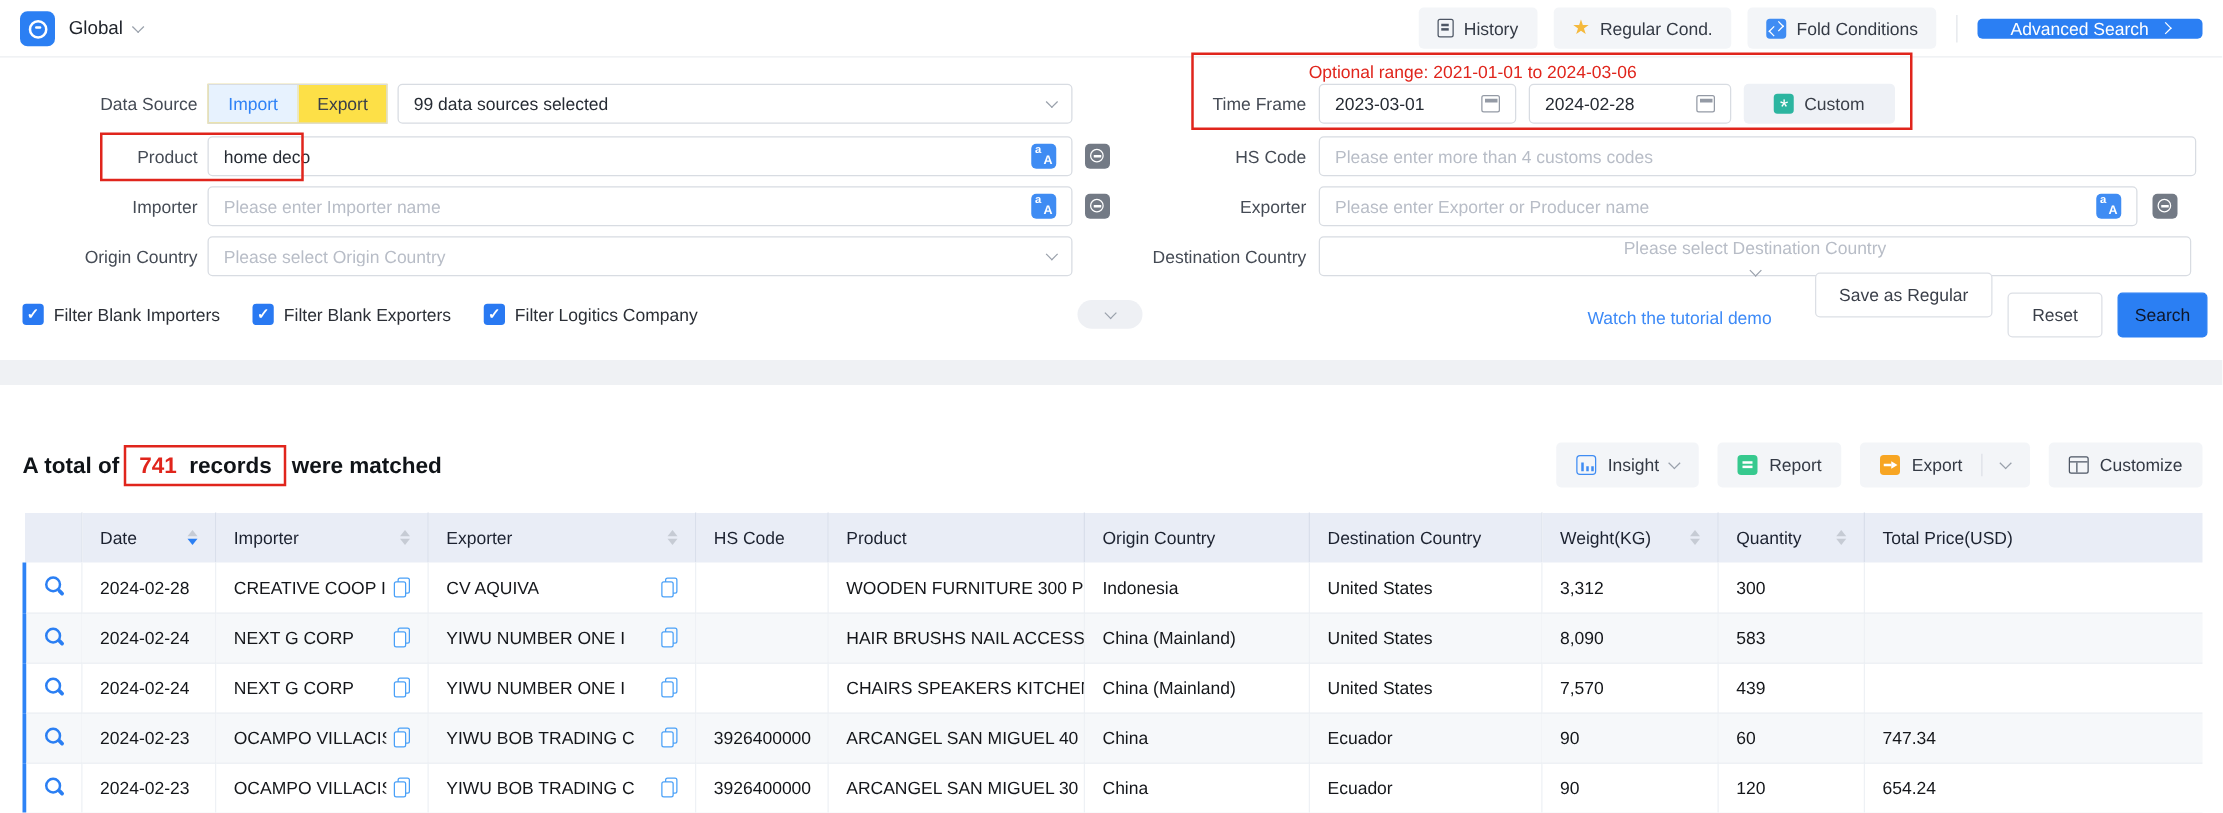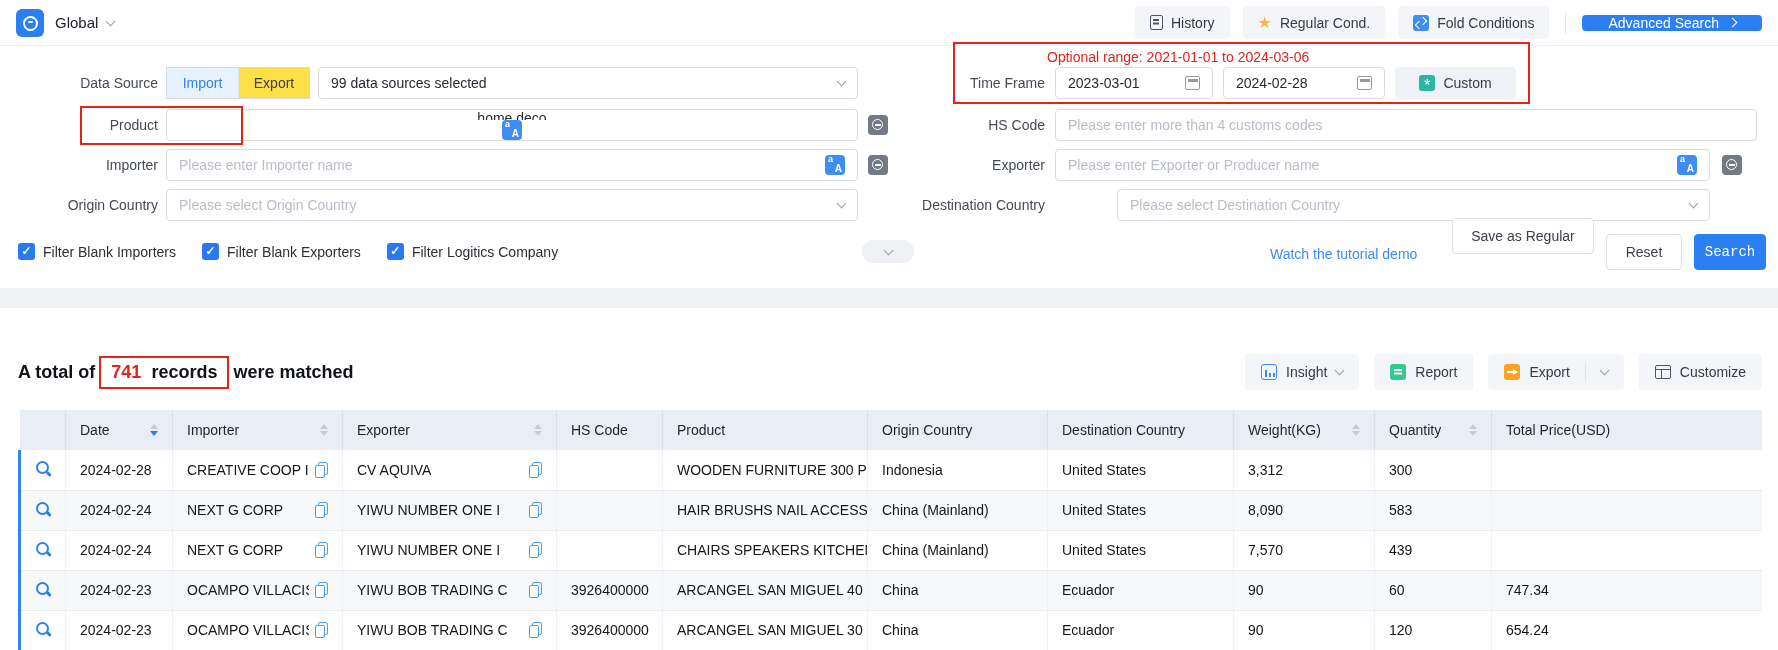--- a/index.html
+++ b/index.html
@@ -92,21 +92,21 @@
   .cb-item { display:flex; align-items:center; gap:8px; cursor:pointer; }
   .cb-box { width:17px; height:17px; background:#2979f2; border-radius:3px; position:relative; }
   .cb-box::before { content:"✓"; position:absolute; left:0; top:0; width:17px; height:17px; color:#fff;
                     font-size:12px; line-height:17px; text-align:center; font-weight:bold; }
   .cb-label { font-size:14px; color:#2b2f36; }
   .pill { position:absolute; left:862px; top:240px; width:52px; height:23px; background:#eef0f4; border-radius:12px;
           display:flex; align-items:center; justify-content:center; cursor:pointer; }
   .link { position:absolute; font-size:14px; color:#3d8af7; cursor:pointer; white-space:nowrap; }
   .btn { position:absolute; height:36px; border:1px solid #dcdfe5; border-radius:4px; background:#fff; font-size:14px;
          color:#3a3f49; display:flex; align-items:center; justify-content:center; cursor:pointer; }
-  .btn.primary { background:#2b7ff3; border-color:#2b7ff3; color:#ffffff;font-family:Liberation Mono, monospace; }
+  .btn.primary { background:#2b7ff3; border-color:#2b7ff3; color:#0f172a; }
 
   .band { position:absolute; left:0; top:288px; width:100%; height:20px; background:#eff1f4; }
 
   
   .summary { position:absolute; left:18px; top:356px; display:flex; align-items:center; font-size:18px;
              font-weight:bold; color:#101418; }
   .summary .boxed { border:2px solid #e0251c; padding:4px 10px; margin:0 4px; display:flex; gap:10px; align-items:center; }
   .summary .count { color:#e0251c; }
   .res-toolbar { position:absolute; right:16px; top:354px; display:flex; gap:15px; }
   .res-btn { height:36px; background:#f3f5f8; border-radius:4px; display:flex; align-items:center; gap:9px;
@@ -183,21 +183,21 @@
     <span class="grow">2024-02-28</span>
     <span class="icon-cal"></span>
   </span>
   <span class="custom-btn" style="left:1395px; top:67px; width:121px;">
     <span class="icon-custom"></span>
     <span>Custom</span>
   </span>
   <div class="anno" style="left:953px; top:42px; width:577px; height:62px;"></div>
 
   <span class="flabel" style="left:20px; top:109px;">Product</span>
-  <span class="field" style="left:166px; top:109px; width:692px;flex-direction:column;">
+  <span class="field" style="left:166px; top:109px; width:692px;">
     <span class="grow">home deco</span>
     <span class="icon-translate"></span>
   </span>
   <span class="icon-match" style="position:absolute; left:868px; top:115px;"></span>
   <div class="anno" style="left:80px; top:106px; width:163px; height:39px;"></div>
 
   <span class="flabel r" style="left:855px; top:109px;">HS Code</span>
   <span class="field" style="left:1055px; top:109px; width:702px;">
     <span class="grow ph">Please enter more than 4 customs codes</span>
   </span>
@@ -215,21 +215,21 @@
     <span class="icon-translate"></span>
   </span>
   <span class="icon-match" style="position:absolute; left:1722px; top:155px;"></span>
 
   <span class="flabel" style="left:20px; top:189px;">Origin Country</span>
   <span class="field" style="left:166px; top:189px; width:692px;">
     <span class="grow ph">Please select Origin Country</span>
     <span class="chv"></span>
   </span>
   <span class="flabel r" style="left:855px; top:189px;">Destination Country</span>
-  <span class="field" style="left:1117px; top:189px; width:593px;">
+  <span class="field" style="left:1055px; top:189px; width:698px;flex-direction:column;">
     <span class="grow ph">Please select Destination Country</span>
     <span class="chv"></span>
   </span>
 
   <div class="cb-row">
     <span class="cb-item">
       <span class="cb-box"></span>
       <span class="cb-label">Filter Blank Importers</span>
     </span>
     <span class="cb-item">

